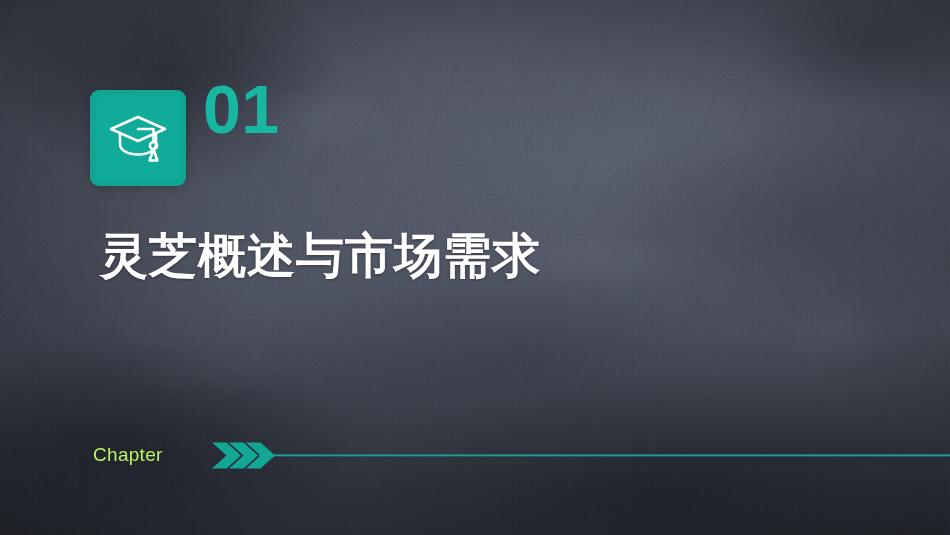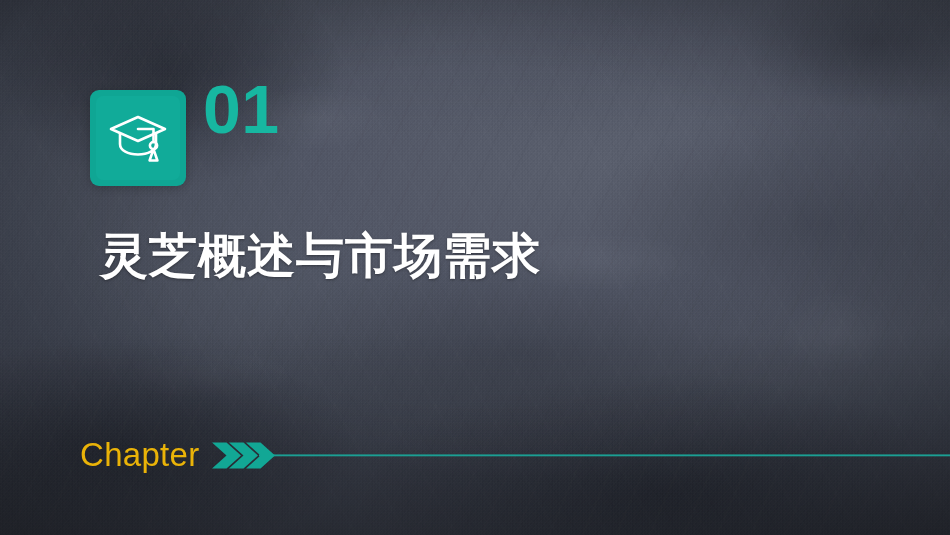--- a/index.html
+++ b/index.html
@@ -140,26 +140,26 @@
   
   .footer {
     position: absolute;
     left: 0;
     right: 0;
     top: 430px;
     height: 50px;
   }
   .chapter-label {
     position: absolute;
-    left: 80px;
+    left: 93px;
     top: 0px;
-    font-size: 33px;
+    font-size: 19px;
     font-weight: 400;
     line-height: 50px;
-    color: #eab308;
+    color: #bef264;
     letter-spacing: 0.3px;
   }
   .arrow {
     position: absolute;
     left: 211px;
     top: 12px;
     width: 739px;
     height: 28px;
   }
   .arrow svg { display: block; }

